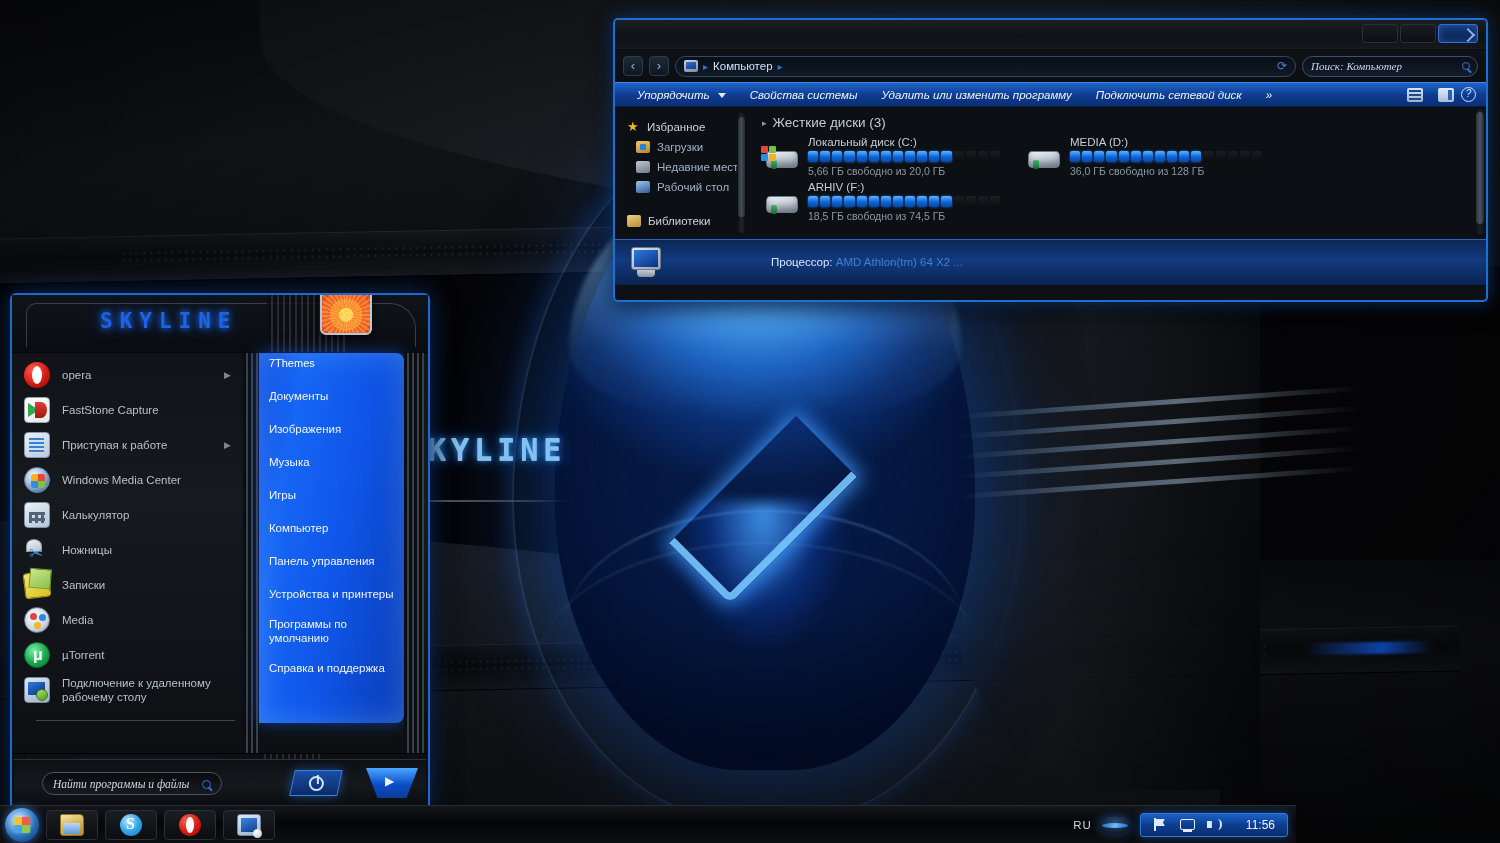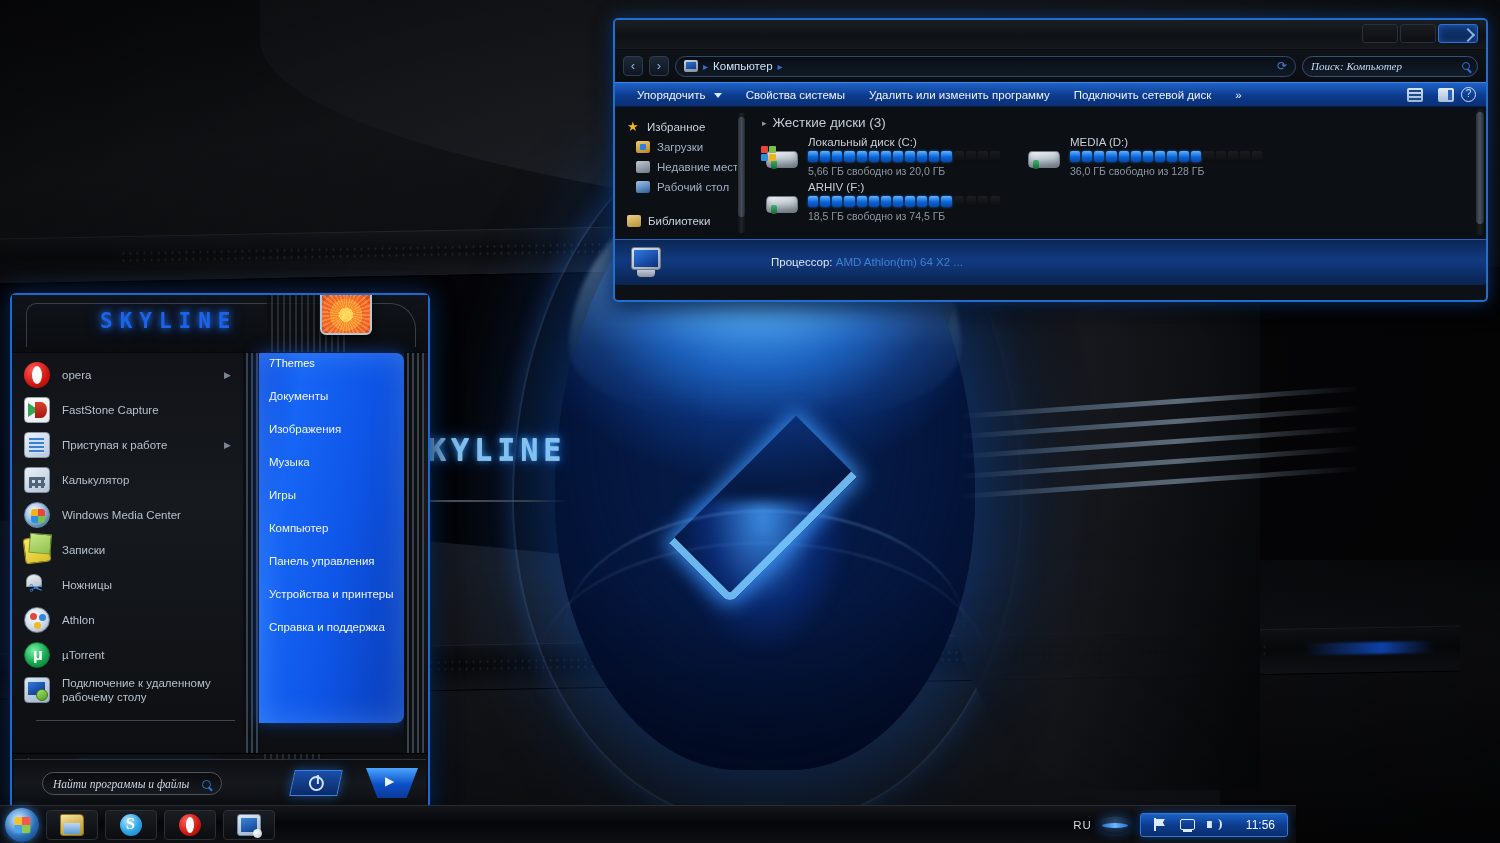--- a/index.html
+++ b/index.html
@@ -116,21 +116,21 @@
   .search-box { width:176px; height:21px; border-radius:11px; border:1px solid #39517a;
       background:linear-gradient(180deg,#0a0f16,#121c2a);
       display:flex; align-items:center; padding:0 8px; position:relative; }
   .search-box span { color:#c8d9f2; font-size:11px; font-style:italic; font-family:"Liberation Serif",serif; }
   .search-mag { position:absolute; right:7px; width:8px; height:8px; border:1.5px solid #2f72cf; border-radius:50%; }
   .search-mag::after { content:""; position:absolute; right:-3px; bottom:-2px; width:5px; height:1.5px;
       background:#2f72cf; transform:rotate(45deg); }
 
   .cmdbar { height:25px; background:linear-gradient(180deg,#1f63c8,#0d3b8e 55%,#0a2f74);
       border-top:1px solid #3d86e8; border-bottom:1px solid #061d46;
-      display:flex; align-items:center; padding:0 10px; gap:0; }
+      display:flex; align-items:center; padding:0 10px; gap:0;font-style:italic; }
   .cmd { color:#eef4ff; font-size:11.5px; padding:0 12px; white-space:nowrap; }
   .cmd .caret { display:inline-block; margin-left:5px; border-left:4px solid transparent;
       border-right:4px solid transparent; border-top:5px solid #dce9ff; vertical-align:middle; }
   .cmd-spacer { flex:1; }
   .cmd-ico { width:16px; height:14px; margin-left:7px; position:relative; }
   .ico-views { background:linear-gradient(180deg,#d7e4f4,#9db4cf); border-radius:2px; }
   .ico-views::after { content:""; position:absolute; left:2px; top:2px; right:2px; bottom:2px;
       background:repeating-linear-gradient(180deg,#1b4a8e 0 2px,transparent 2px 4px); }
   .ico-pane { background:linear-gradient(180deg,#e3ecf8,#a9bdd6); border-radius:2px; }
   .ico-pane::after { content:""; position:absolute; right:2px; top:2px; bottom:2px; width:4px; background:#2663b6; }
@@ -634,38 +634,38 @@
       <div class="sm-item">
         <span class="app-ico ic-fs"></span>
         <span class="lbl">FastStone Capture</span>
       </div>
       <div class="sm-item">
         <span class="app-ico ic-start"></span>
         <span class="lbl">Приступая к работе</span>
         <span class="arrow">▶</span>
       </div>
       <div class="sm-item">
+        <span class="app-ico ic-wmc"></span>
+        <span class="lbl">Windows Media Center</span>
+      </div>
+      <div class="sm-item">
         <span class="app-ico ic-calc"></span>
         <span class="lbl">Калькулятор</span>
       </div>
       <div class="sm-item">
-        <span class="app-ico ic-wmc"></span>
-        <span class="lbl">Windows Media Center</span>
+        <span class="app-ico ic-scis"></span>
+        <span class="lbl">Ножницы</span>
       </div>
       <div class="sm-item">
         <span class="app-ico ic-notes"></span>
         <span class="lbl">Записки</span>
       </div>
       <div class="sm-item">
-        <span class="app-ico ic-scis"></span>
-        <span class="lbl">Ножницы</span>
-      </div>
-      <div class="sm-item">
         <span class="app-ico ic-paint"></span>
-        <span class="lbl">Athlon</span>
+        <span class="lbl">Media</span>
       </div>
       <div class="sm-item">
         <span class="app-ico ic-ut"></span>
         <span class="lbl">µTorrent</span>
       </div>
       <div class="sm-item">
         <span class="app-ico ic-rdp"></span>
         <span class="lbl" style="max-width:160px">Подключение к удаленному рабочему столу</span>
       </div>
       <div class="sm-left-line"></div>
@@ -679,20 +679,21 @@
       <div class="sm-rslats2"></div>
       <div class="sm-rlist">
         <div class="sm-ritem first">7Themes</div>
         <div class="sm-ritem">Документы</div>
         <div class="sm-ritem">Изображения</div>
         <div class="sm-ritem">Музыка</div>
         <div class="sm-ritem">Игры</div>
         <div class="sm-ritem">Компьютер</div>
         <div class="sm-ritem">Панель управления</div>
         <div class="sm-ritem">Устройства и принтеры</div>
+        <div class="sm-ritem two">Программы по умолчанию</div>
         <div class="sm-ritem">Справка и поддержка</div>
       </div>
     </div>
   </div>
 
   <div class="sm-foot">
     <div class="sm-footcurve"></div>
     <div class="sm-footslats"></div>
     <div class="sm-menubtn">
       <span>menu</span>

